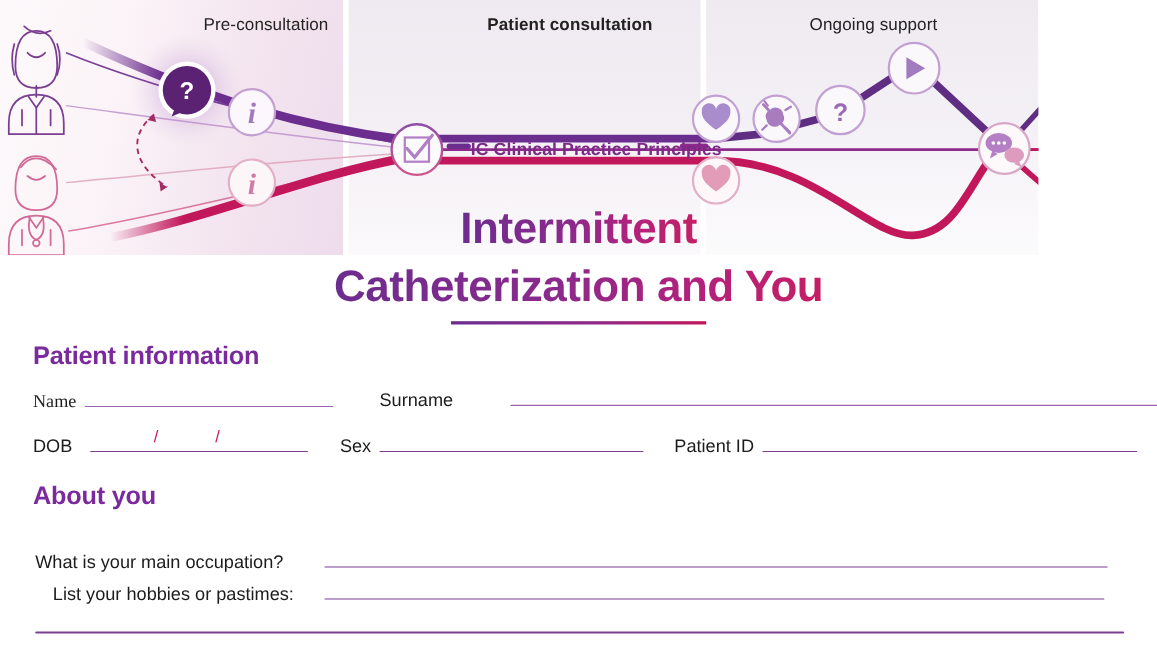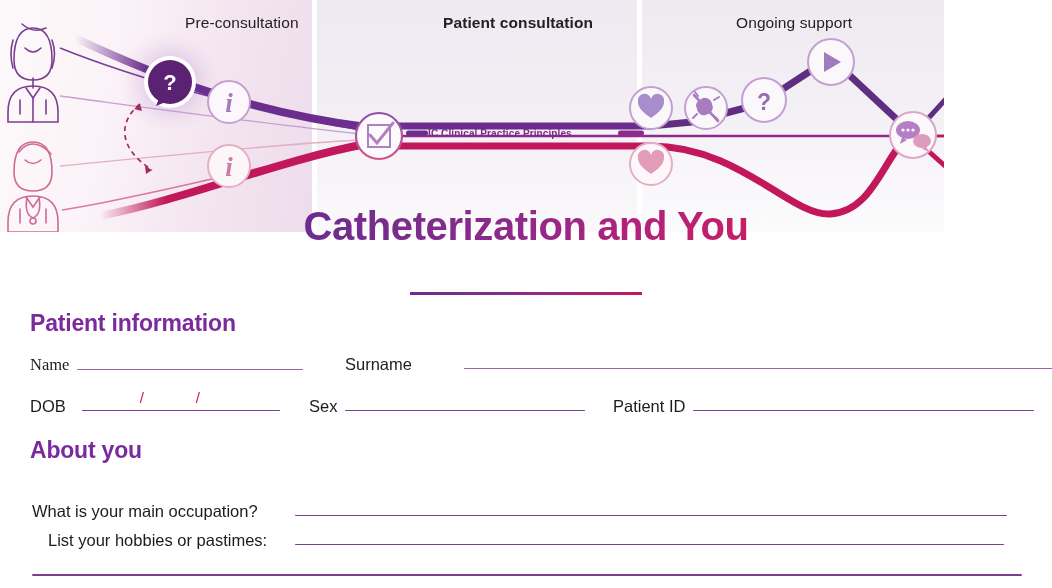--- a/index.html
+++ b/index.html
@@ -25,21 +25,21 @@
     white-space:nowrap;
   }
   .pl1{left:185px;}
   .pl2{left:443px;font-weight:bold;}
   .pl3{left:736px;}
 
   .bansvg{position:absolute;left:0;top:0;width:1052px;height:232px;}
 
   .icp-pill{
     position:absolute;left:428px;top:128px;
-    font-size:10px;font-weight:700;color:#7b2a86;white-space:nowrap;
+    font-size:16px;font-weight:700;color:#7b2a86;white-space:nowrap;
     letter-spacing:.1px;
   }
 
   
   .title-wrap{position:absolute;left:0;top:182px;width:1052px;text-align:center;}
   .title{
     font-size:40px;font-weight:700;line-height:53px;letter-spacing:-.4px;
     background:linear-gradient(95deg,#6b2d8e 0%,#8a2a8c 45%,#b4217a 75%,#c51f64 100%);
     -webkit-background-clip:text;background-clip:text;color:transparent;
     display:inline-block;
@@ -245,21 +245,21 @@
         <path d="M971 76 c-7 -5 -10 -8 -10 -12 a4.6 4.6 0 0 1 10 -2 a4.6 4.6 0 0 1 10 2 c0 4 -3 7 -10 12z" fill="#9e74bb"></path>
         <path d="M958 84 q8 7 17 6 q8 -1 12 -4 q2 -1 3 1 q1 2 -2 4 q-7 5 -15 5 q-10 0 -17 -6 z" fill="#a97cc0"></path>
         <rect x="952" y="82" width="7" height="12" rx="2" fill="#a97cc0"></rect>
       </g>
     </svg>
 
     <div class="icp-pill">IC Clinical Practice Principles</div>
   </div>
 
   <div class="title-wrap">
-    <br>
+    <div class="title">Intermittent</div><br>
     <div class="title">Catheterization and You</div>
   </div>
   <div class="title-rule"></div>
 
   <div class="form">
 
     <div class="sec-head sh1">Patient information</div>
 
     <div class="row r-name">
       <span class="fld-label">Name</span>

